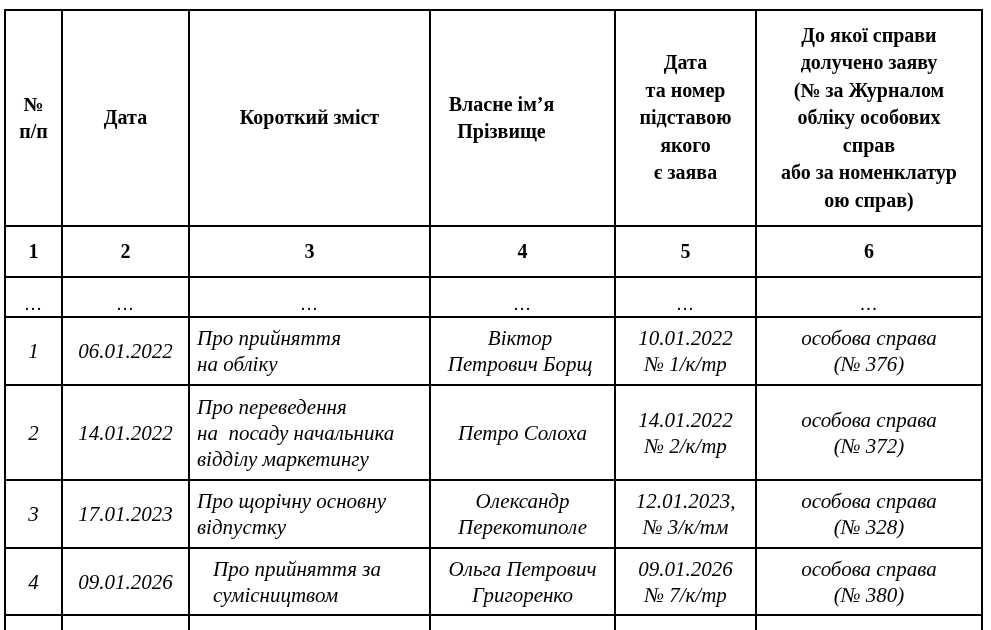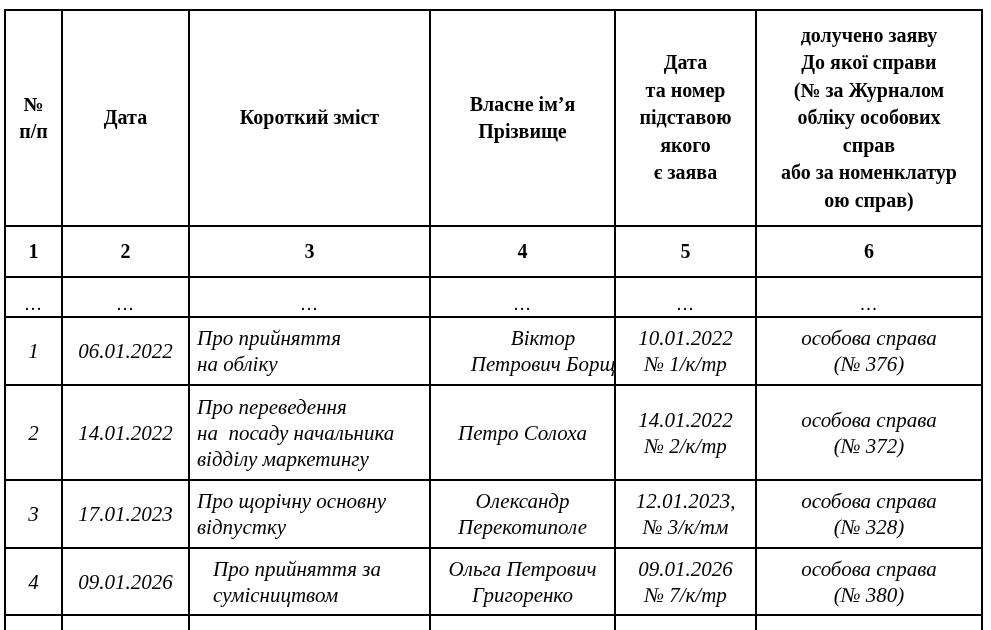--- a/index.html
+++ b/index.html
@@ -48,39 +48,39 @@
   <div class="cell hdr" style="left:59px;top:2px;width:125px;height:214px">
     <div>
         <span class="line">Дата</span>
       </div>
   </div>
   <div class="cell hdr" style="left:186px;top:2px;width:239px;height:214px">
     <div>
         <span class="line">Короткий зміст</span>
       </div>
   </div>
-  <div class="cell hdr" style="left:427px;top:2px;width:183px;height:214px">
+  <div class="cell hdr" style="left:406px;top:2px;width:183px;height:214px">
     <div>
       <span class="line">Власне ім’я</span>
       <span class="line">Прізвище</span>
     </div>
   </div>
   <div class="cell hdr" style="left:612px;top:2px;width:139px;height:214px">
     <div>
       <span class="line">Дата</span>
       <span class="line">та номер</span>
       <span class="line">підставою</span>
       <span class="line">якого</span>
       <span class="line">є заява</span>
     </div>
   </div>
   <div class="cell hdr" style="left:753px;top:2px;width:224px;height:214px">
     <div>
+      <span class="line">До якої справи</span>
       <span class="line">долучено заяву</span>
-      <span class="line">До якої справи</span>
       <span class="line">(№ за Журналом</span>
       <span class="line">обліку особових</span>
       <span class="line">справ</span>
       <span class="line">або за номенклатур</span>
       <span class="line">ою справ)</span>
     </div>
   </div>
 
   <div class="cell num" style="left:2px;top:218px;width:55px;height:49px">1</div>
   <div class="cell num" style="left:59px;top:218px;width:125px;height:49px">2</div>
@@ -98,21 +98,21 @@
 
   <div>
     <div class="cell data" style="left:2px;top:309px;width:55px;height:66px">1</div>
     <div class="cell data" style="left:59px;top:309px;width:125px;height:66px">06.01.2022</div>
     <div class="cell data left" style="left:186px;top:309px;width:239px;height:66px">
       <div>
         <span class="line">Про прийняття</span>
         <span class="line">на обліку</span>
       </div>
     </div>
-    <div class="cell data" style="left:446px;top:309px;width:186px;height:66px">
+    <div class="cell data" style="left:423px;top:309px;width:186px;height:66px">
       <div>
         <span class="line">Віктор</span>
         <span class="line">Петрович Борщ</span>
       </div>
     </div>
     <div class="cell data" style="left:612px;top:309px;width:139px;height:66px">
       <div>
         <span class="line">10.01.2022</span>
         <span class="line">№ 1/к/тр</span>
       </div>

